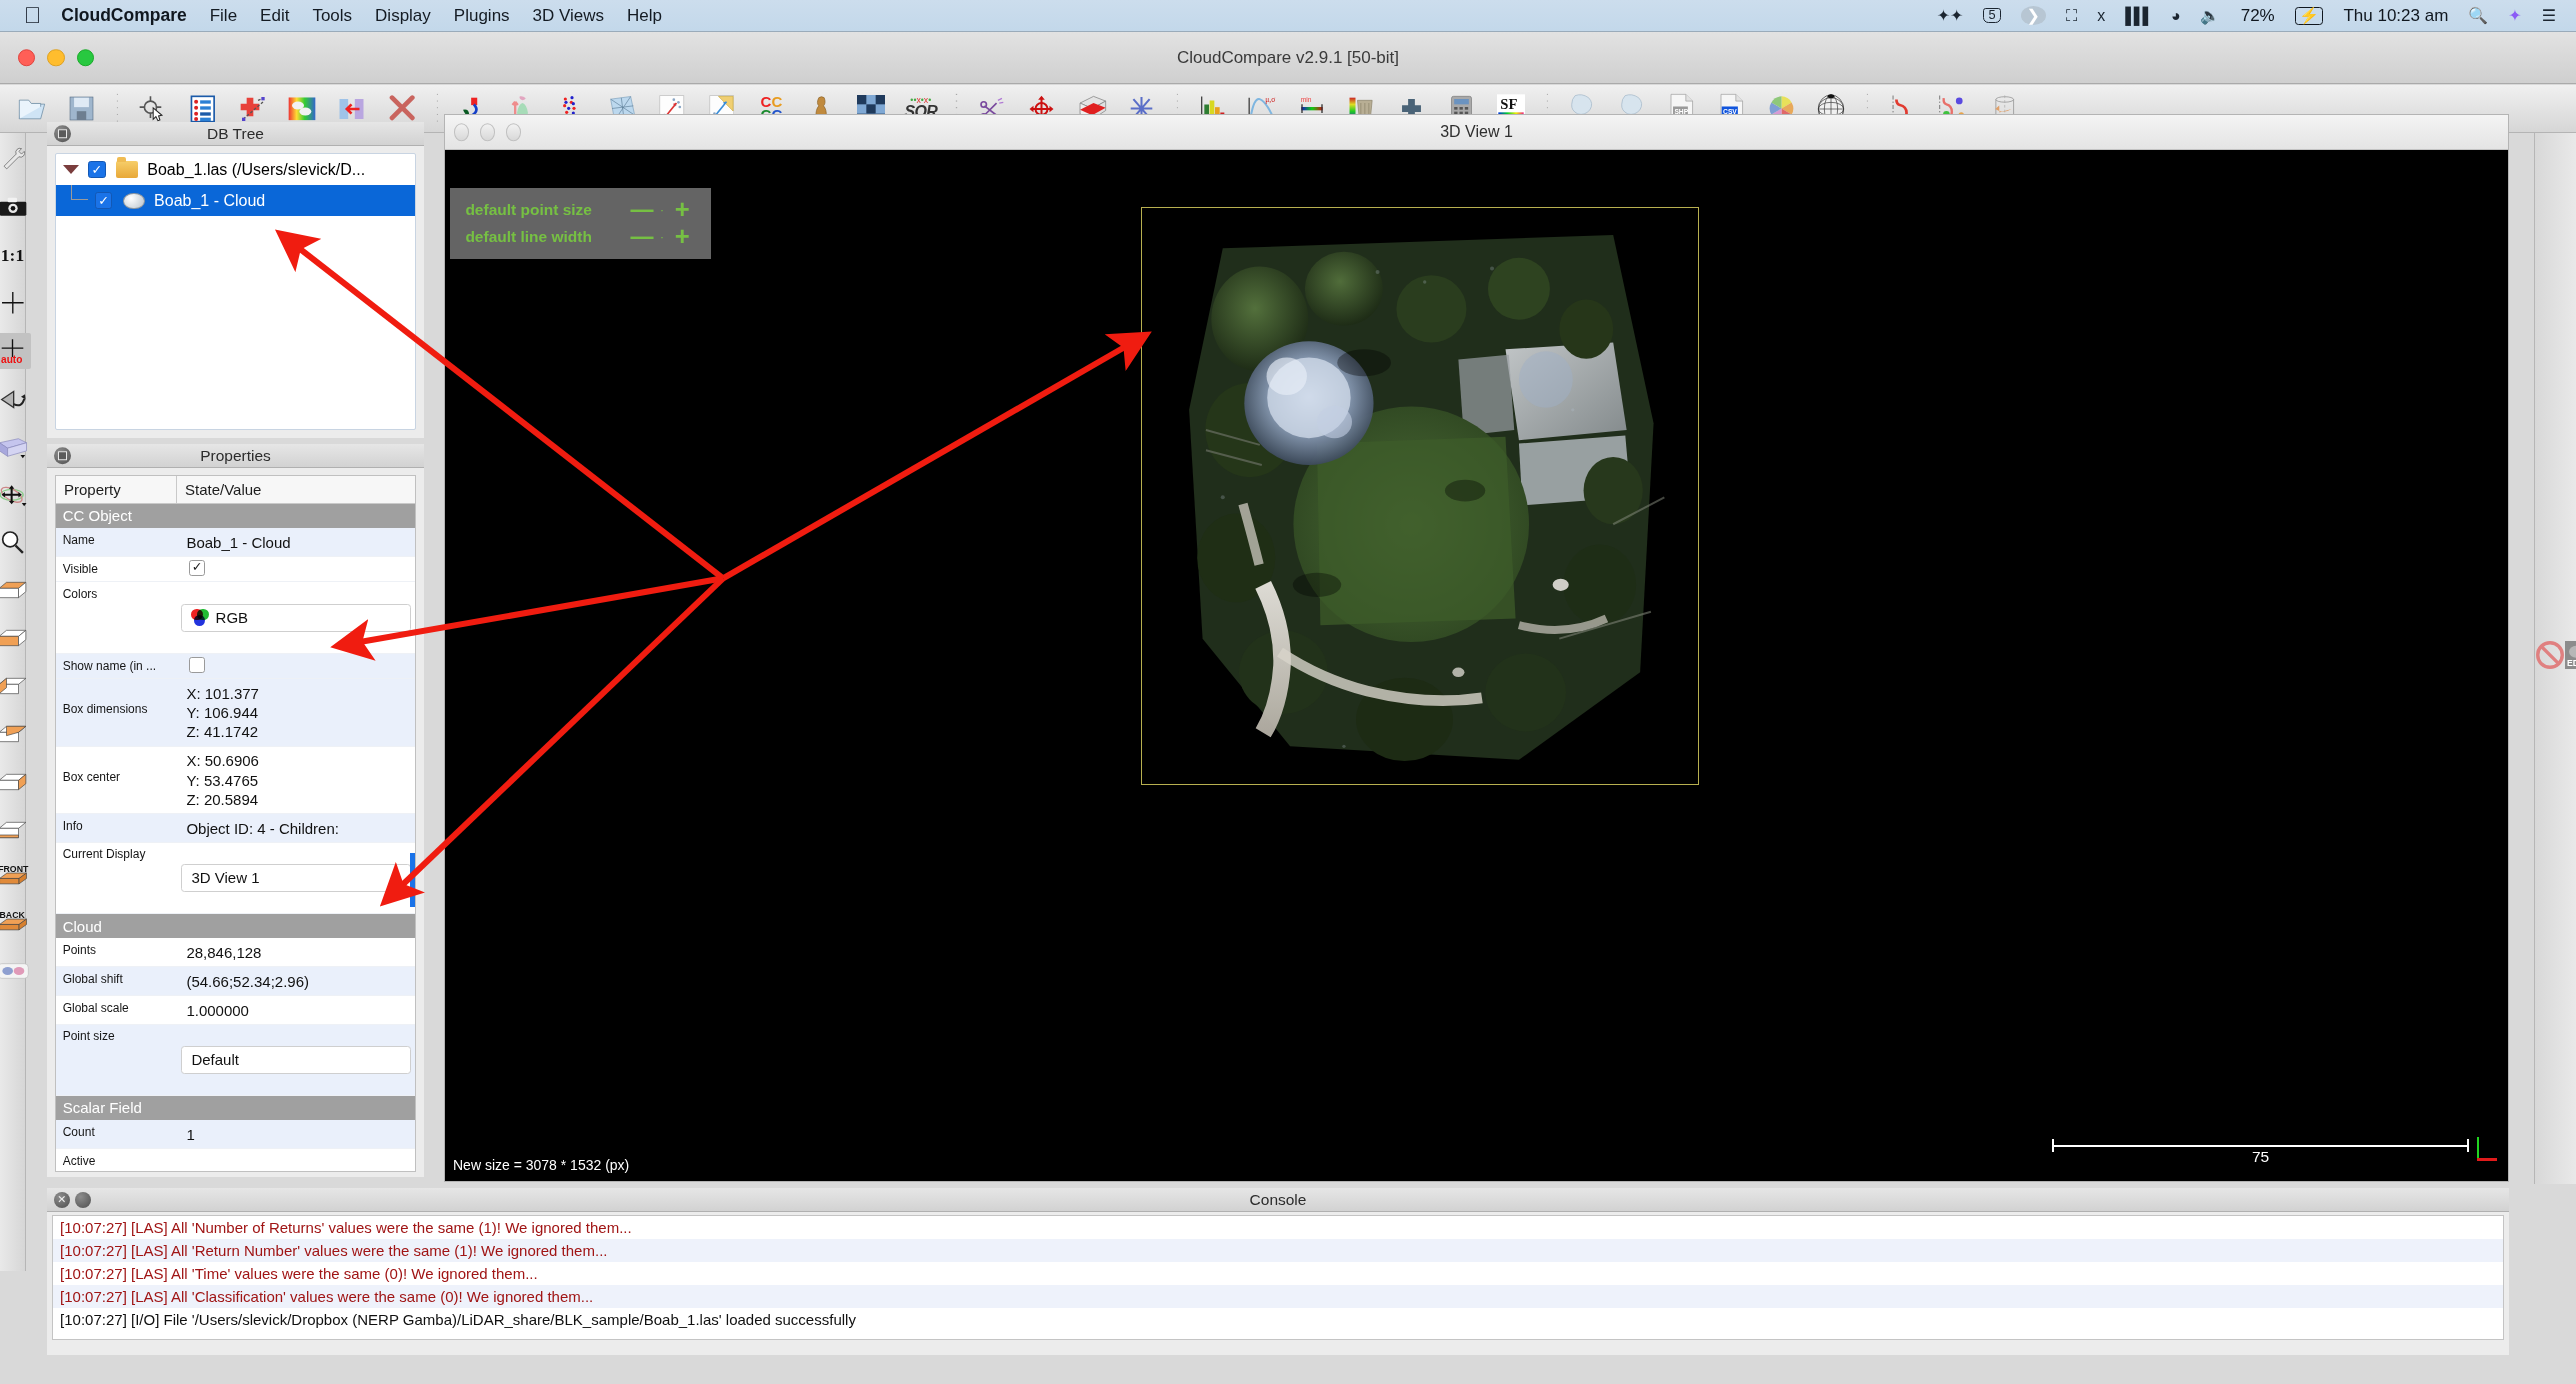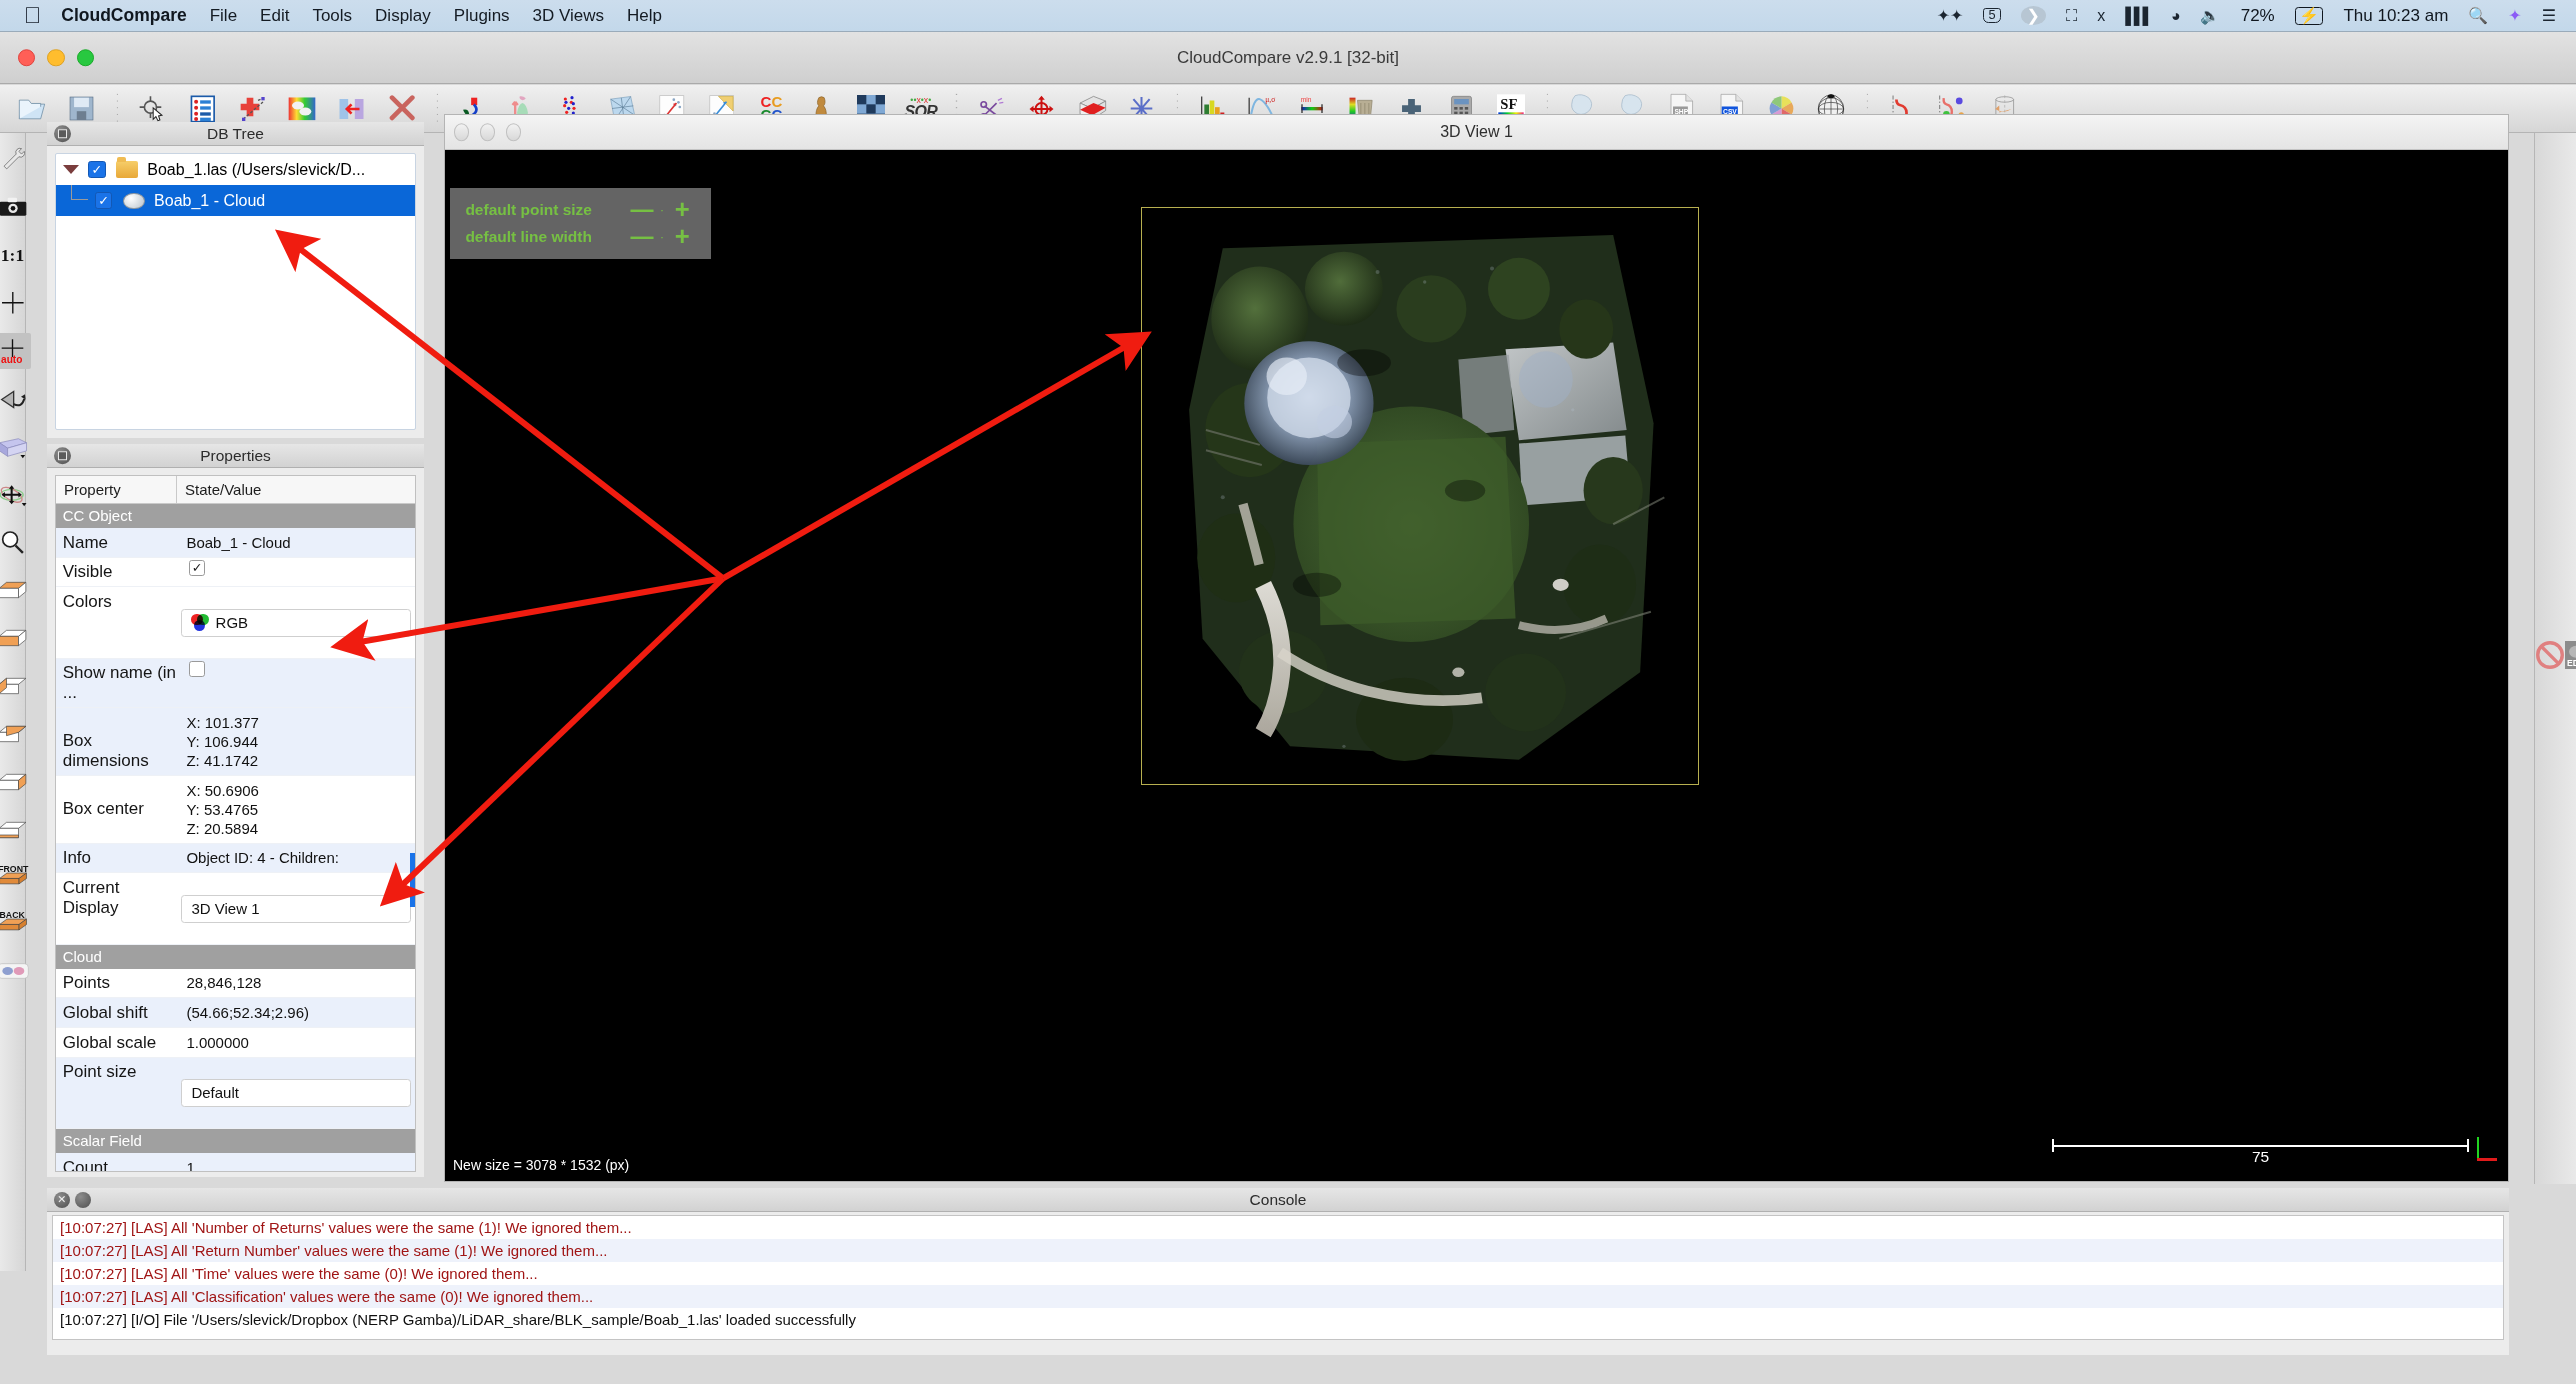--- a/index.html
+++ b/index.html
@@ -119,21 +119,21 @@
   #props { top: 444px; left: 47px; width: 377px; height: 733px; }
   .prop-table { position: absolute; top: 31px; left: 8px; right: 8px; bottom: 5.4px; background: #fff;
     border: 0.7px solid #c0c0c0; overflow: hidden; }
   .ph { display: flex; height: 28px; border-bottom: 0.7px solid #c9c9c9; background: #f7f7f7; }
   .ph > div { font-size: 15px; color: #1d1d1d; padding: 5.4px 0 0 8px; }
   .ph .c1 { width: 121px; border-right: 0.7px solid #c9c9c9; }
   .ph .c2 { flex: 1; }
   .grp { background: #a0a0a0; color: #fff; font-size: 15px; padding: 3.4px 0 3.4px 6.7px; height: 24px; }
   .pr { display: flex; min-height: 25.6px; border-bottom: 0.7px solid #eef1f6; }
   .pr.alt { background: #eaf0fb; }
-  .pr .k { width: 121px; font-size: 17px; color: #151515; padding: 4.7px 0 4px 6.7px; }
+  .pr .k { width: 121px; font-size: 12px; color: #151515; padding: 4.7px 0 4px 6.7px; }
   .pr .v { flex: 1; font-size: 15px; color: #111; padding: 4.7px 0 4px 9.4px; white-space: pre-line; line-height: 1.28; }
   .vfield { background:#fff; border:0.7px solid #cfcfcf; border-radius:3.4px; margin: 2px 4px 2px 4px;
     padding: 3.4px 0 3.4px 9.4px; font-size: 15px; display:flex; align-items:center; gap: 6.7px; }
   .chk-s { width: 16px; height: 16px; border:0.7px solid #9a9a9a; border-radius:2.7px; background:#fff;
     display:flex; align-items:center; justify-content:center; font-size:12.8px; color:#222; margin: 2.7px 0 0 2.7px; }
   .rgb-ic { width: 17.5px; height: 17.5px; position: relative; flex: none; }
   .rgb-ic i { position:absolute; width:11.4px; height:11.4px; border-radius:50%; mix-blend-mode:multiply; }
   .rgb-ic i:nth-child(1){ background:#ee2222; left:0; top:0; }
   .rgb-ic i:nth-child(2){ background:#22bb33; left:6px; top:0; }
   .rgb-ic i:nth-child(3){ background:#2233dd; left:2.7px; top:6px; }
@@ -225,21 +225,21 @@
       <span class="ic">☰</span>
     </div>
   </div>
 
   <div class="win-title">
     <div class="traffic">
       <i class="t-red"></i>
       <i class="t-yel"></i>
       <i class="t-grn"></i>
     </div>
-    <span class="tt">CloudCompare v2.9.1 [32-bit]</span>
+    <span class="tt">CloudCompare v2.9.1 [50-bit]</span>
   </div>
 
   <div class="toolbar">
     <div class="tb-btn">
       <svg width="28" height="25.6" viewBox="0 0 42 38">
           <path d="M2 34 L8 12 H40 L34 34 Z" fill="#cfe4f5" stroke="#5a7d99"></path>
           <path d="M2 34 V6 H16 l4 5 h14 v5" fill="#eaf4fc" stroke="#5a7d99"></path>
         </svg>
     </div>
     <div class="tb-btn">

